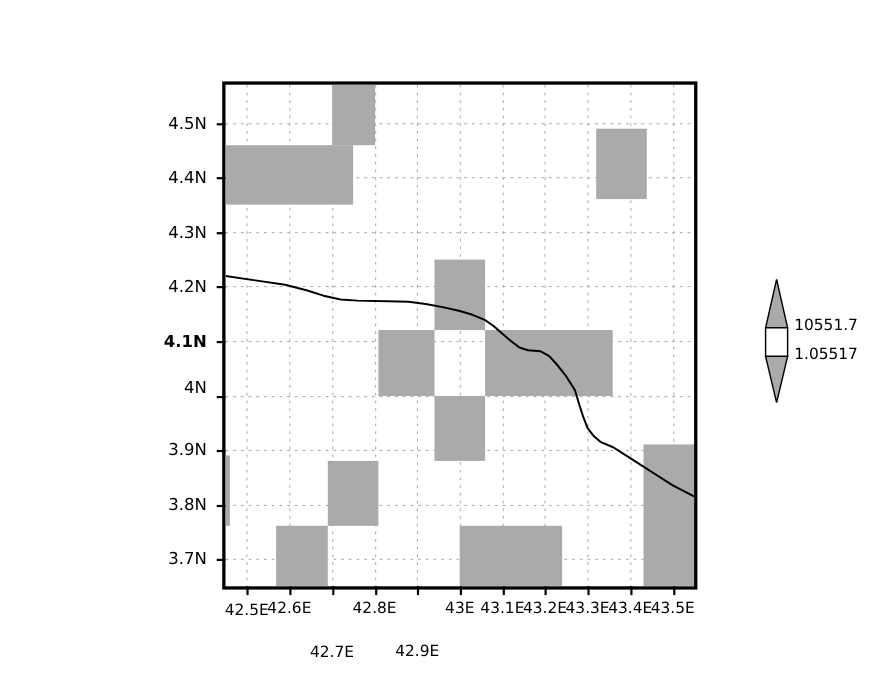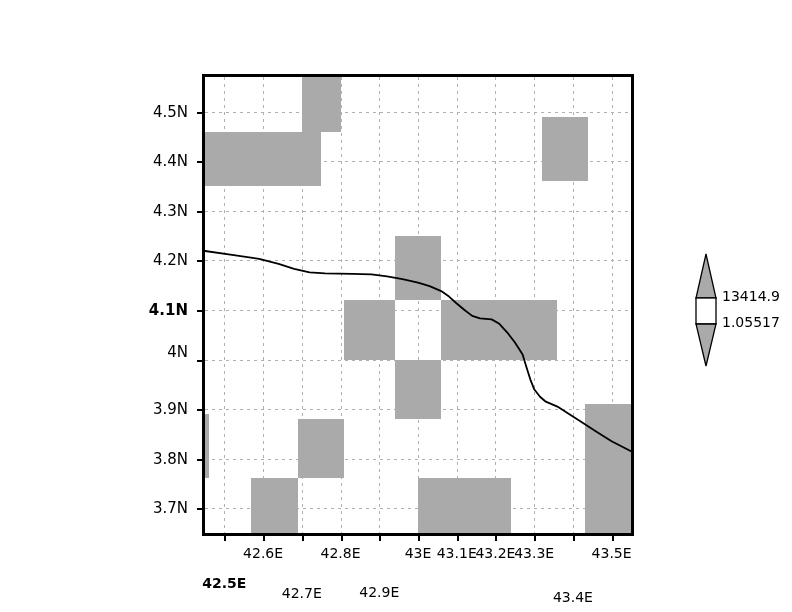--- a/index.html
+++ b/index.html
@@ -177,39 +177,39 @@
       <div class="ylab" style="left: 128px; top: 152.261px;">4.4N</div>
       <div class="ylab" style="left: 128px; top: 201.826px;">4.3N</div>
       <div class="ylab" style="left: 128px; top: 251.391px;">4.2N</div>
       <div class="ylab" style="left: 128px; top: 300.957px; font-weight: bold;">4.1N</div>
       <div class="ylab" style="left: 128px; top: 343px;">4N</div>
       <div class="ylab" style="left: 128px; top: 400.087px;">3.9N</div>
       <div class="ylab" style="left: 128px; top: 449.652px;">3.8N</div>
       <div class="ylab" style="left: 128px; top: 499.217px;">3.7N</div>
     </div>
   <div id="xlabels">
-      <div class="xlab" style="left: 194.364px; top: 575px; font-weight: bold;">42.5E</div>
+      <div class="xlab" style="left: 194.364px; top: 547px;">42.5E</div>
       <div class="xlab" style="left: 233.091px; top: 545px;">42.6E</div>
       <div class="xlab" style="left: 271.818px; top: 545px; margin-top: 40px;">42.7E</div>
       <div class="xlab" style="left: 310.545px; top: 545px;">42.8E</div>
       <div class="xlab" style="left: 349.273px; top: 545px; margin-top: 39px;">42.9E</div>
       <div class="xlab" style="left: 388px; top: 545px;">43E</div>
       <div class="xlab" style="left: 426.727px; top: 545px;">43.1E</div>
       <div class="xlab" style="left: 465.455px; top: 545px;">43.2E</div>
       <div class="xlab" style="left: 504.182px; top: 545px;">43.3E</div>
-      <div class="xlab" style="left: 542.909px; top: 545px; margin-top: 44px;">43.4E</div>
+      <div class="xlab" style="left: 542.909px; top: 545px;">43.4E</div>
       <div class="xlab" style="left: 581.636px; top: 545px;">43.5E</div>
     </div>
 
   <div class="cbar">
     <svg width="44" height="116" viewBox="0 0 44 116">
 
       <polygon id="cb-top" points="16,2 26,46 6,46" fill="#aaaaaa" stroke="#000" stroke-width="1.3"></polygon>
 
       <rect id="cb-mid" x="6" y="46" width="20" height="26" fill="#ffffff" stroke="#000" stroke-width="1.3"></rect>
 
       <polygon id="cb-bot" points="6,72 26,72 16,114" fill="#aaaaaa" stroke="#000" stroke-width="1.3"></polygon>
     </svg>
-    <div class="cbar-lab" style="left:32px;top:36px;">13414.9</div>
+    <div class="cbar-lab" style="left:32px;top:36px;">10551.7</div>
     <div class="cbar-lab" style="left:32px;top:62px;text-align:center;">1.05517</div>
   </div>
 
 </div>
 
 </body></html>

